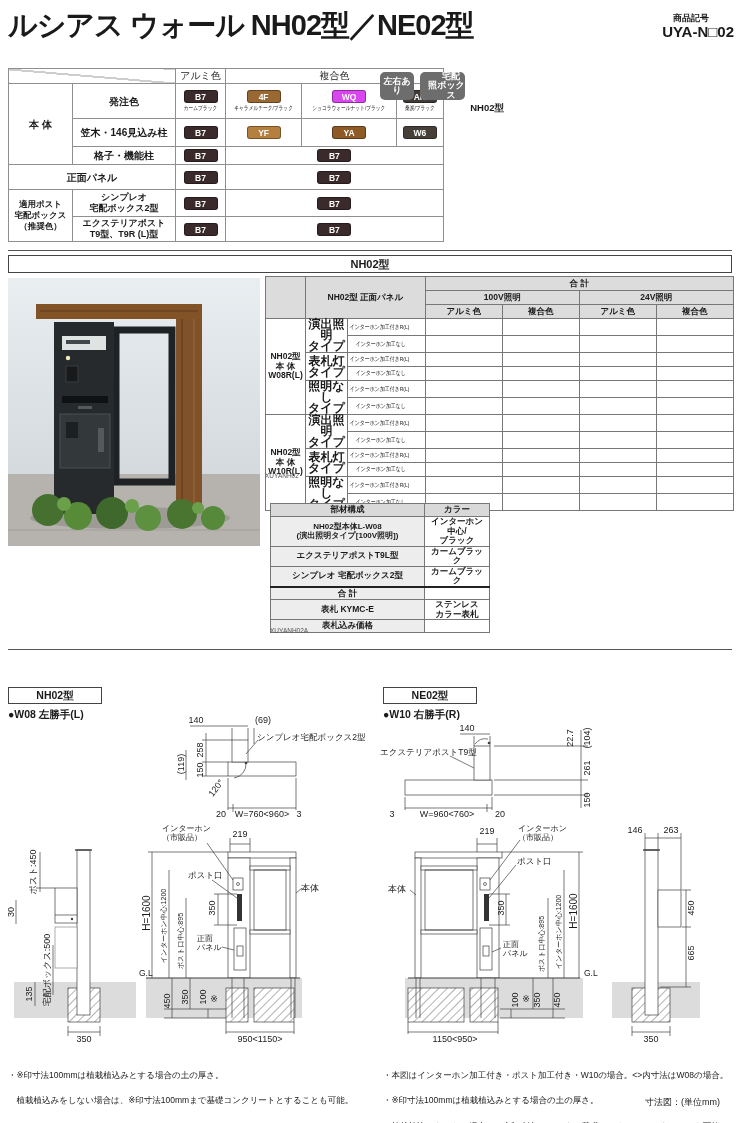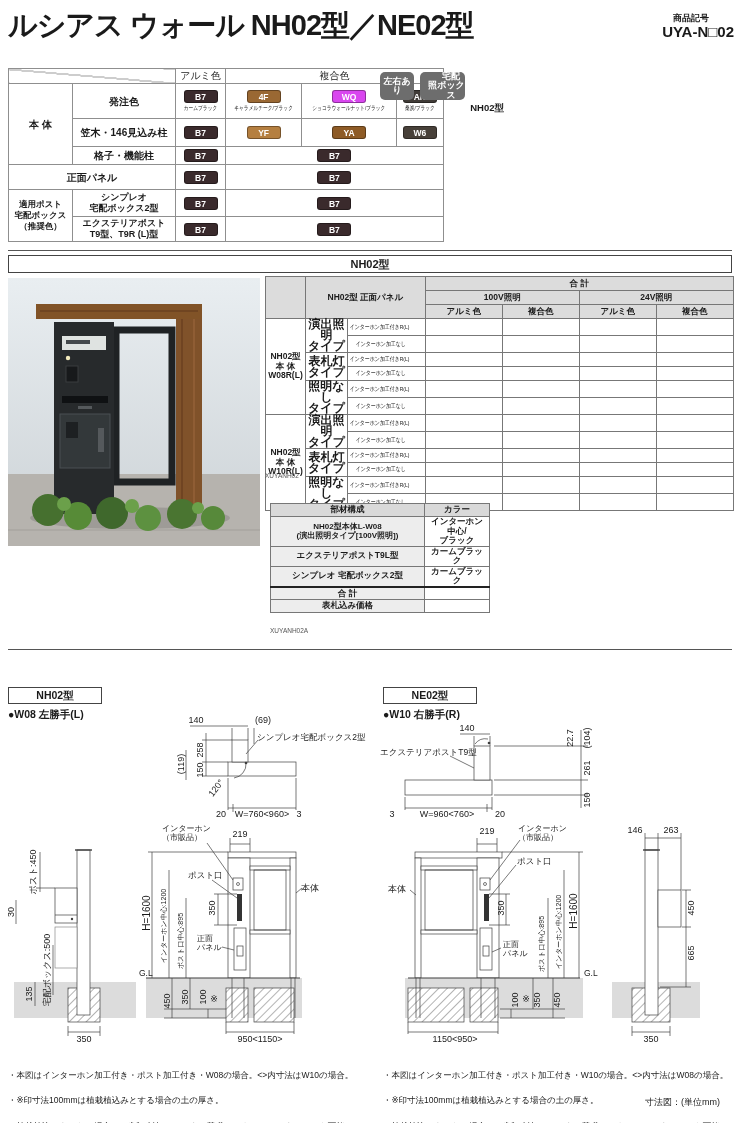--- a/index.html
+++ b/index.html
@@ -333,20 +333,25 @@
           <td>カームブラック</td>
         </tr>
     <tr style="height:13px" class="thick">
           <td class="name">シンプレオ 宅配ボックス2型</td>
           <td>カームブラック</td>
         </tr>
     <tr style="height:13px">
           <td class="name">合 計</td>
           <td></td>
         </tr>
+    <tr style="height:20px">
+          <td class="name">表札 KYMC-E</td>
+          <td>ステンレス
+カラー表札</td>
+        </tr>
     <tr style="height:13px">
           <td class="name">表札込み価格</td>
           <td></td>
         </tr>
   </tbody>
     </table>
   <div class="abs tiny-code" style="left:270px;top:627px">XUYANH02A</div>
 
   <div class="abs rule" style="top:649px"></div>
   <div class="abs model-box" style="left:8px">NH02型</div>
@@ -599,21 +604,20 @@
     <div class="dim-h" style="left:85px;top:339px">1150&lt;950&gt;</div>
     
     <div class="dim-h" style="left:265px;top:130px">146</div>
     <div class="dim-h" style="left:301px;top:130px">263</div>
     <div class="dim-v" style="left:321px;top:208px">450</div>
     <div class="dim-v" style="left:321px;top:253px">665</div>
     <div class="dim-h" style="left:281px;top:339px">350</div>
   </div>
 
   <div class="abs notes" style="left:8px">
-    <div>・本図はインターホン加工付き・ポスト加工付き・W08の場合。&lt;&gt;内寸法はW10の場合。</div>
     <div>・※印寸法100mmは植栽植込みとする場合の土の厚さ。</div>
     <div>　植栽植込みをしない場合は、※印寸法100mmまで基礎コンクリートとすることも可能。</div>
     
   </div>
   <div class="abs notes" style="left:383px;width:350px">
     <div>・本図はインターホン加工付き・ポスト加工付き・W10の場合。&lt;&gt;内寸法はW08の場合。</div>
     <div>・※印寸法100mmは植栽植込みとする場合の土の厚さ。</div>
     <div>　植栽植込みをしない場合は、※印寸法100mmまで基礎コンクリートとすることも可能。</div>
     
   </div>

